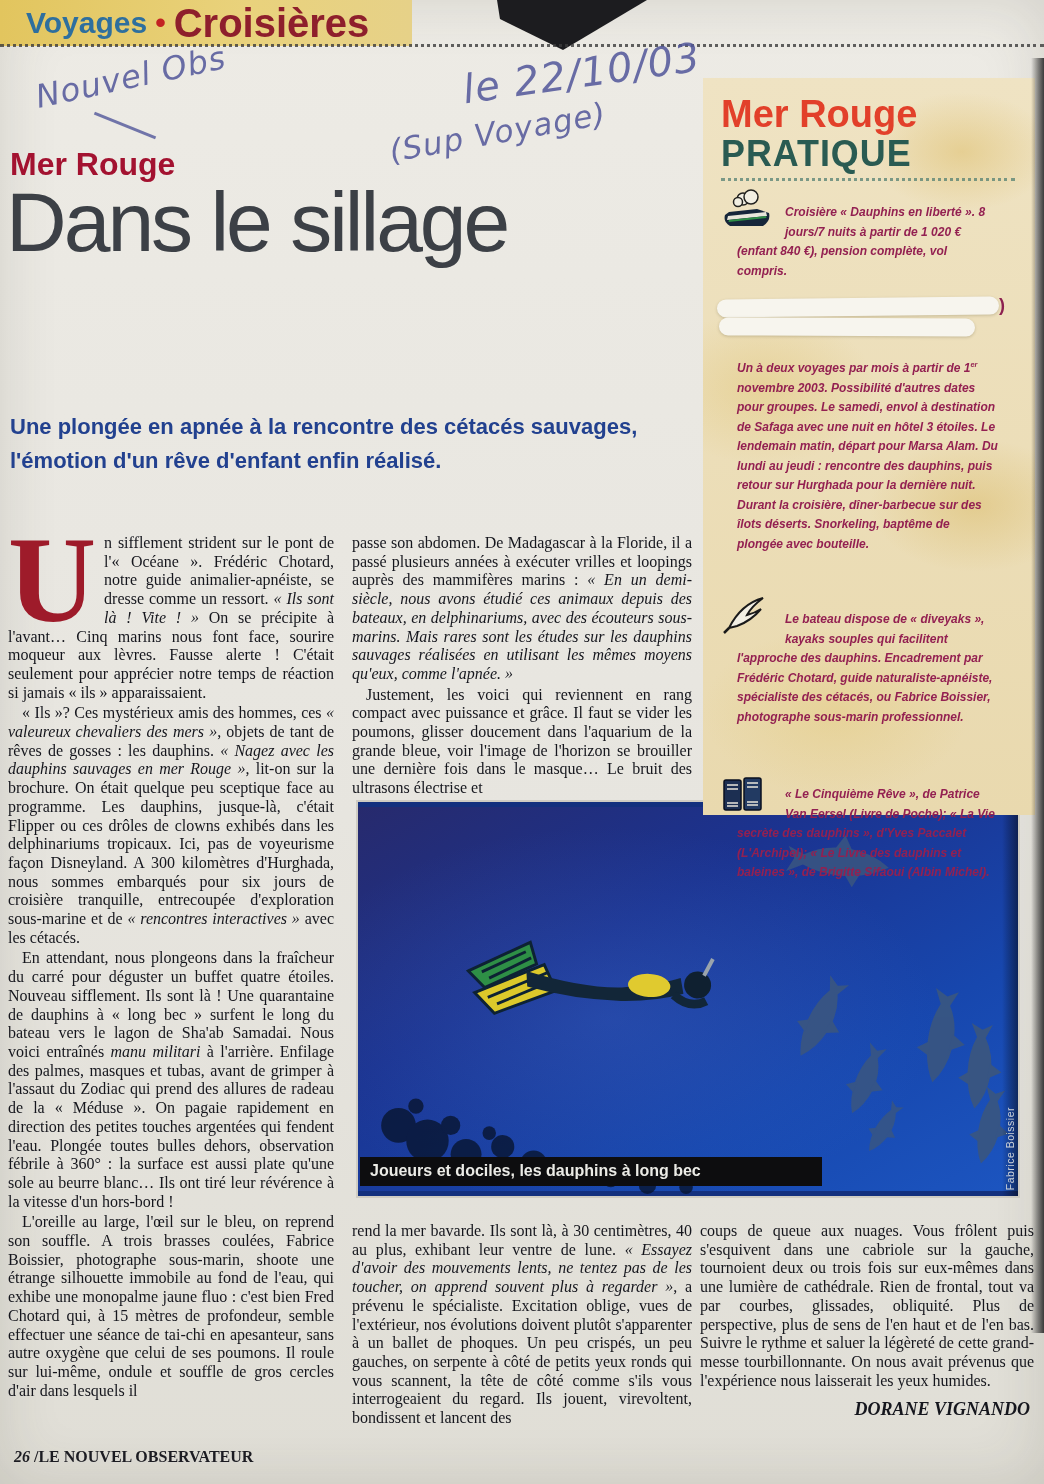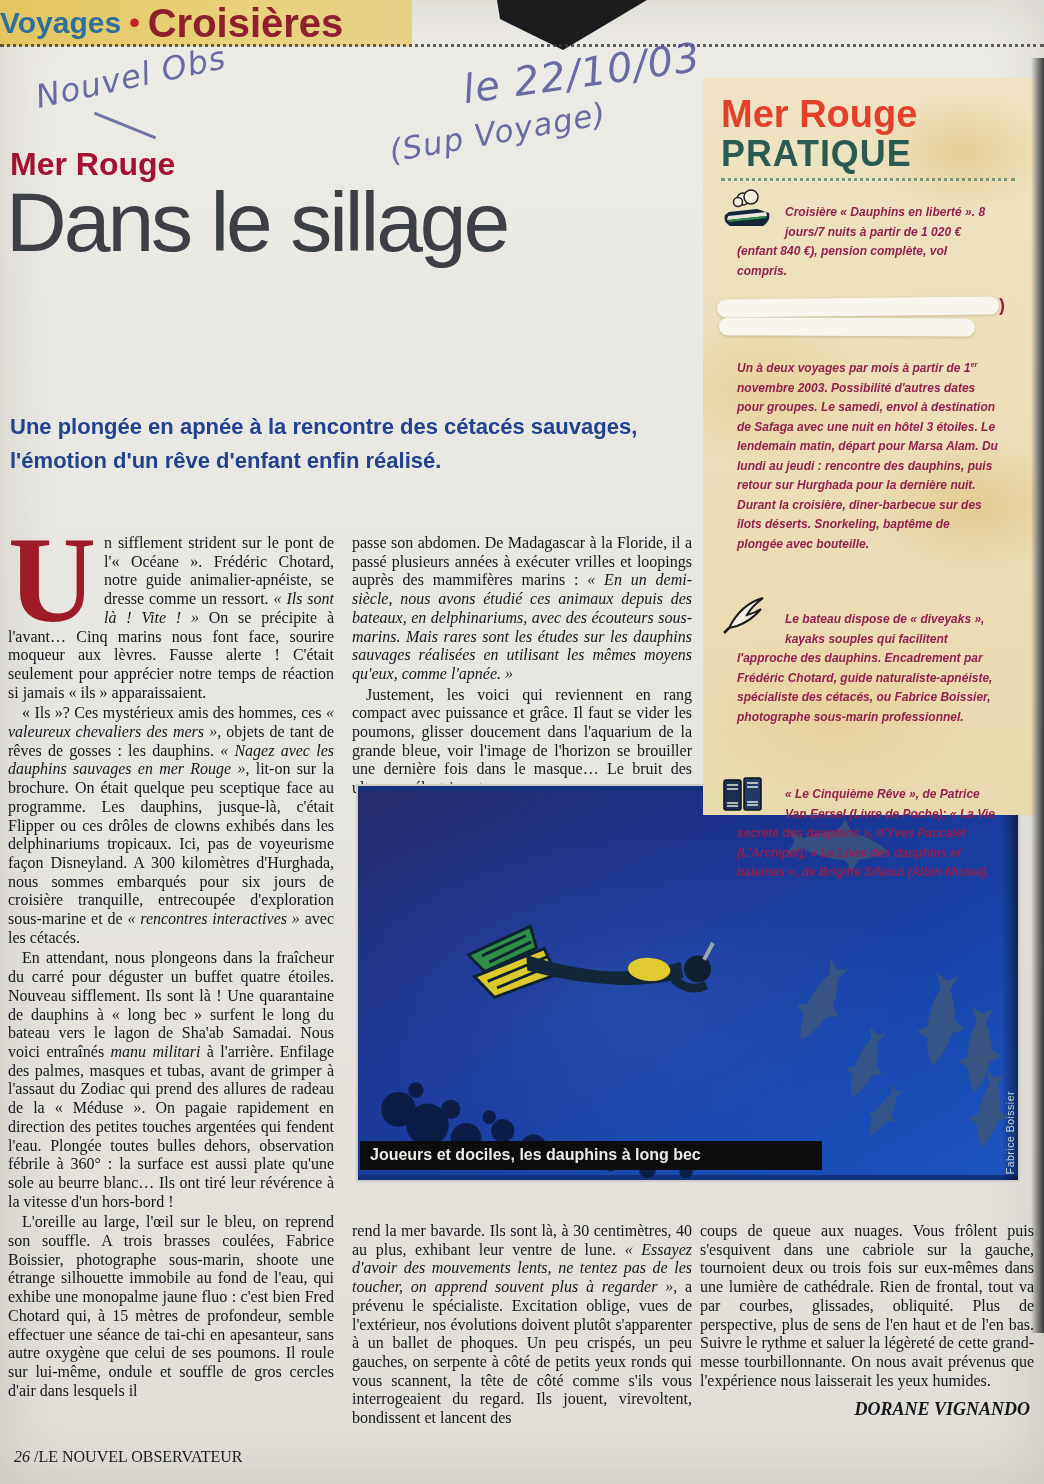--- a/index.html
+++ b/index.html
@@ -6,21 +6,21 @@
   .page{position:relative;width:1044px;height:1484px;overflow:hidden;
     background:linear-gradient(180deg,#edebe5 0%,#e7e5df 55%,#e0ded6 100%);
     box-shadow:inset 0 0 60px rgba(60,55,45,.14);
     font-family:"Liberation Sans",sans-serif;}
   .it{font-style:italic;}
   sup{font-size:.62em;vertical-align:super;line-height:0;}
 
   
   .yellow-swatch{position:absolute;left:0;top:0;width:412px;height:46px;
     background:linear-gradient(90deg,#e2c55e,#e9d27c 60%,#e6d188);
-    display:flex;align-items:center;box-sizing:border-box;}
+    display:flex;align-items:center;padding-left:26px;box-sizing:border-box;}
   .sec1{color:#2e6f9e;font-weight:bold;font-size:30px;}
   .sec-dot{color:#c32222;font-size:30px;margin:0 8px;font-weight:bold;}
   .sec2{color:#8e1f2c;font-weight:bold;font-size:40px;}
   .black-wedge{position:absolute;left:497px;top:0;width:150px;height:50px;background:#1c1c1f;
     clip-path:polygon(0 0,100% 0,44% 100%,2% 38%);}
   .dotted-rule{position:absolute;left:0;top:44px;width:1044px;border-top:3px dotted #3c3c3c;opacity:.8;}
 
   
   .hw{position:absolute;color:#51569a;font-family:"DejaVu Sans",sans-serif;font-style:italic;opacity:.85;letter-spacing:1px;white-space:nowrap;}
   .hw1{left:34px;top:58px;font-size:32px;transform:rotate(-12deg);}
@@ -43,21 +43,21 @@
   .bodytext p.ind{text-indent:14px;}
   .col1{position:absolute;left:8px;top:534px;width:326px;}
   .col2top{position:absolute;left:352px;top:534px;width:340px;height:278px;overflow:hidden;}
   .col2bot{position:absolute;left:352px;top:1222px;width:340px;}
   .col3bot{position:absolute;left:700px;top:1222px;width:334px;}
   .dropcap{float:left;font-family:"Liberation Serif",serif;font-weight:bold;color:#9e1b2a;
     font-size:122px;line-height:88px;padding:2px 8px 0 0;}
   .byline{text-align:right;font-weight:bold;font-style:italic;font-size:18px;margin-top:10px !important;padding-right:4px;}
 
   
-  .photo{position:absolute;left:356px;top:784px;width:664px;height:398px;margin:0;
+  .photo{position:absolute;left:356px;top:800px;width:664px;height:398px;margin:0;
     border:2px solid #cfccc3;box-sizing:border-box;background:#13307e;}
   .photo svg{display:block;width:100%;height:100%;}
   .photo::after{content:'';position:absolute;right:0;top:0;width:16px;height:100%;
     background:linear-gradient(90deg,transparent,rgba(5,8,18,.55));}
   .caption{position:absolute;left:2px;bottom:10px;background:#0d0d0f;color:#ebebe6;
     font-size:16px;font-weight:bold;padding:5px 14px 6px 10px;width:462px;box-sizing:border-box;}
   .credit{position:absolute;right:2px;bottom:6px;writing-mode:vertical-rl;transform:rotate(180deg);
     color:#cdd2d8;font-size:10.5px;letter-spacing:.5px;z-index:3;}
 
   
@@ -82,21 +82,21 @@
   .rb1{left:-4px;top:1px;width:282px;height:18px;transform:rotate(-.6deg);}
   .rb2{left:-2px;top:21px;width:256px;height:18px;transform:rotate(.3deg);}
   .remnant{position:absolute;right:10px;top:-2px;color:#8c2050;font-weight:bold;font-size:18px;}
   .sb-gap1{height:24px;}
   .sb-gap2{height:26px;}
 
   
   .page-edge{position:absolute;right:0;top:58px;width:13px;height:1275px;
     background:linear-gradient(90deg,rgba(0,0,0,0) 0%,rgba(16,16,18,.45) 55%,rgba(14,14,16,.78) 100%);}
   .footer{position:absolute;left:14px;top:1448px;font-family:"Liberation Serif",serif;
-    font-weight:normal;color:#1c1c22;font-size:16px;}
+    font-weight:bold;color:#1c1c22;font-size:16px;}
   .footer .pgnum{font-style:italic;margin-right:4px;}
 </style>
 </head>
 <body>
 
 <div class="page">
 
   <div class="yellow-swatch">
     <span class="sec1">Voyages</span>
     <span class="sec-dot">•</span>

